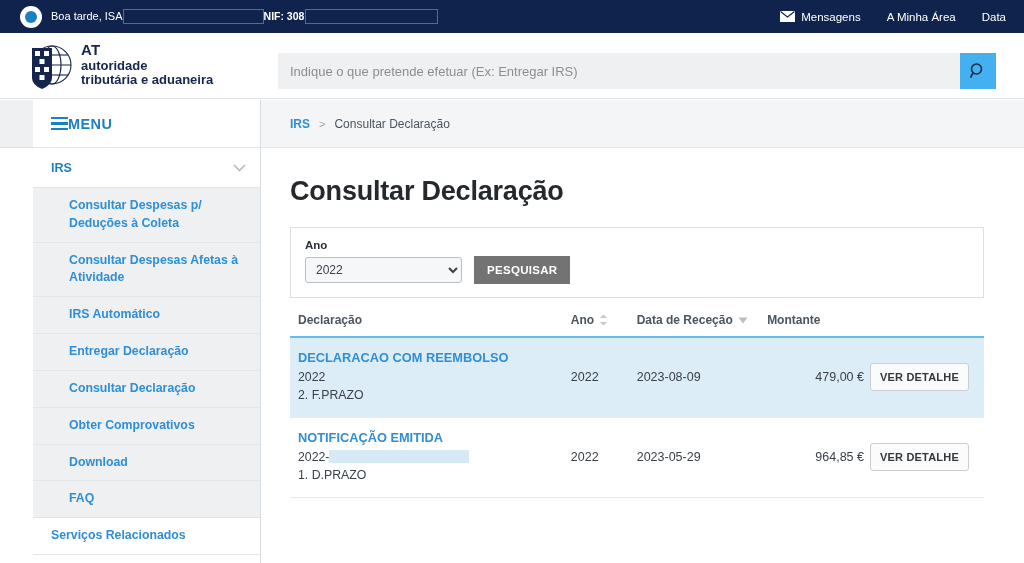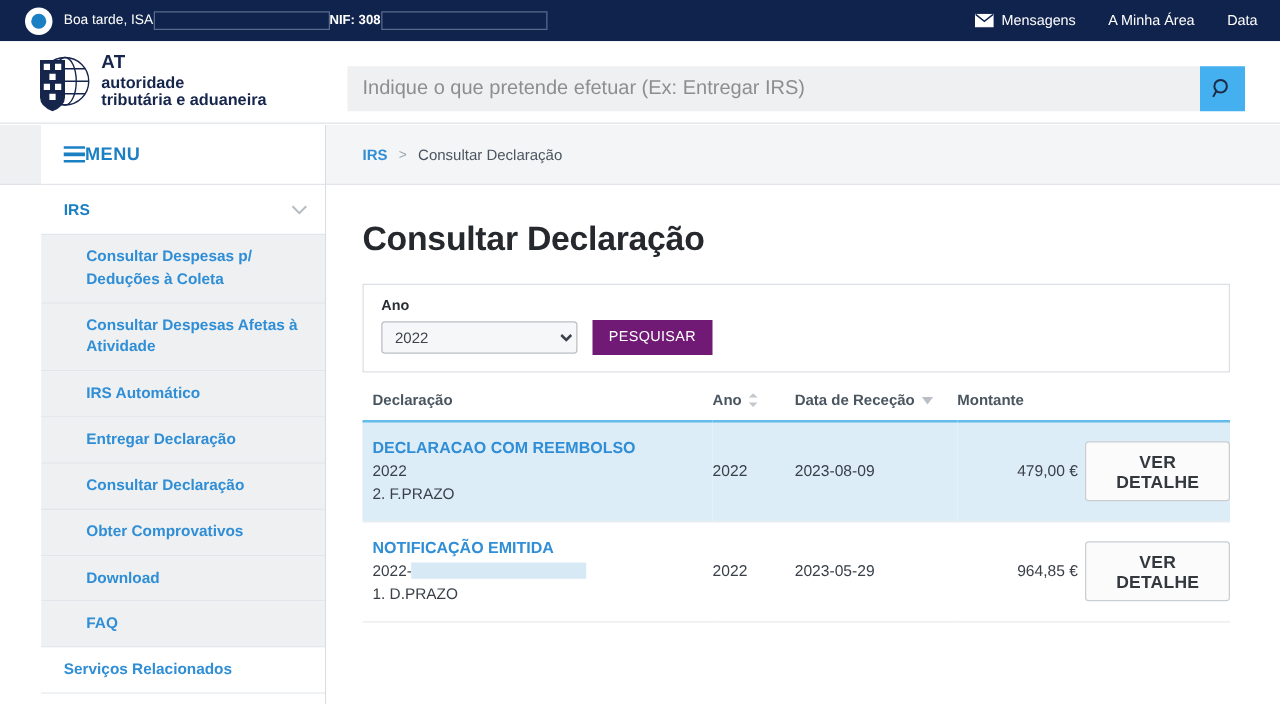--- a/index.html
+++ b/index.html
@@ -66,21 +66,21 @@
   .logo-text { line-height: 1.12; color: #16254c; }
   .logo-at { font-size: 15px; font-weight: bold; letter-spacing: .2px; }
   .logo-l2, .logo-l3 { font-size: 13px; font-weight: bold; }
 
   .search-wrap {
     position: absolute; left: 278px; top: 20px;
     width: 718px; height: 36px; display: flex;
   }
   .search-input {
     flex: 1; height: 36px; border: none; background: #eff0f1;
-    padding: 0 12px; font-size: 16px; color: #333; outline: none;
+    padding: 0 12px; font-size: 13px; color: #333; outline: none;
     font-family: "Liberation Sans", sans-serif;
   }
   .search-input::placeholder { color: #8e8e8e; }
   .search-btn {
     width: 36px; height: 36px; background: #45b0ef; border: none;
     cursor: pointer; display: flex; align-items: center; justify-content: center;
     padding: 0;
   }
 
   
@@ -151,22 +151,22 @@
   }
   .filter-label { font-size: 11.5px; font-weight: bold; color: #2a2f35; margin-bottom: 5px; }
   .filter-row { display: flex; align-items: center; gap: 12px; }
   .year-select {
     width: 157px; height: 26px; font-size: 12px; color: #3b4149;
     border: 1px solid #b9bec4; border-radius: 3px;
     background: #f6f7f8; padding: 0 6px;
     font-family: "Liberation Sans", sans-serif;
   }
   .search-submit {
-    background: #701a75; color: #ffffff; border: none;
-    font-size: 11.5px; font-weight: normal; letter-spacing: .3px;
+    background: #737373; color: #ffffff; border: none;
+    font-size: 11.5px; font-weight: bold; letter-spacing: .3px;
     padding: 8px 13px; cursor: pointer; border-radius: 0;
     font-family: "Liberation Sans", sans-serif;
   }
 
   .tbl { width: 100%; border-collapse: collapse; margin-top: 11px; }
   .tbl thead th {
     font-size: 12px; color: #4a5560; font-weight: bold;
     text-align: left; padding: 4px 0 9px 0;
     border-bottom: 2px solid #63bcea;
   }
@@ -187,21 +187,21 @@
     margin-bottom: 3px; display: block;
   }
   .decl-sub { display: block; line-height: 1.5; color: #3a4049; font-size: 12.3px; }
   .decl-redact {
     display: inline-block; width: 140px; height: 13px;
     background: #d6e9f5; vertical-align: -2px;
   }
   .cell-right { text-align: right; padding-right: 6px !important; }
   .detail-btn {
     background: #fbfbfb; border: 1px solid #c9ced3; border-radius: 3px;
-    font-size: 14px; font-weight: bold; color: #33383e;
+    font-size: 11px; font-weight: bold; color: #33383e;
     padding: 7px 9px; cursor: pointer; letter-spacing: .2px;
     font-family: "Liberation Sans", sans-serif;
   }
 
   .footer-row {
     display: flex; align-items: center; margin-top: 12px;
   }
   .per-page {
     height: 21px; font-size: 11.5px; border: 1px solid #b9bec4;
     border-radius: 3px; background: #f6f7f8; color: #3b4149;

